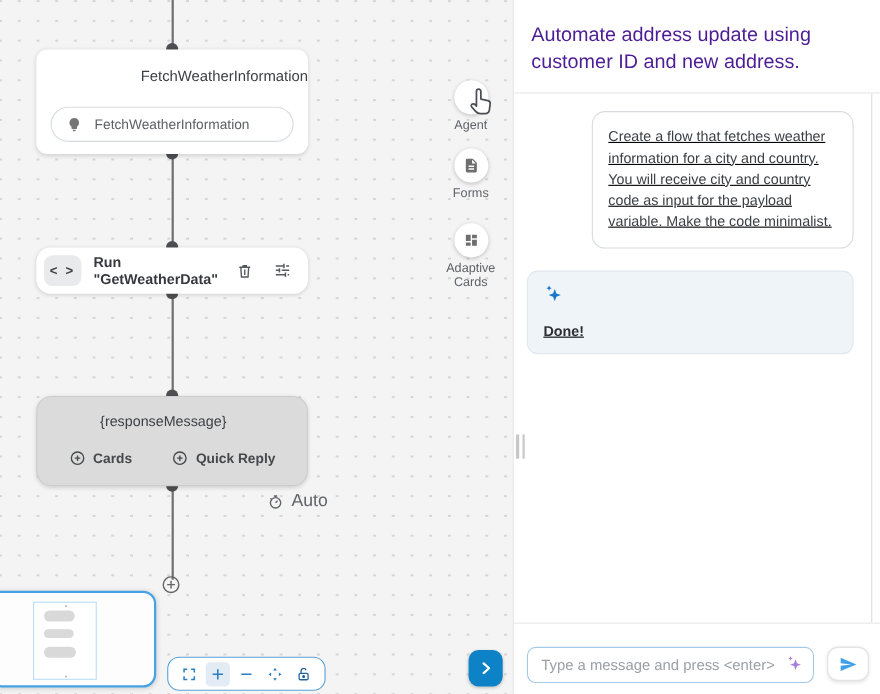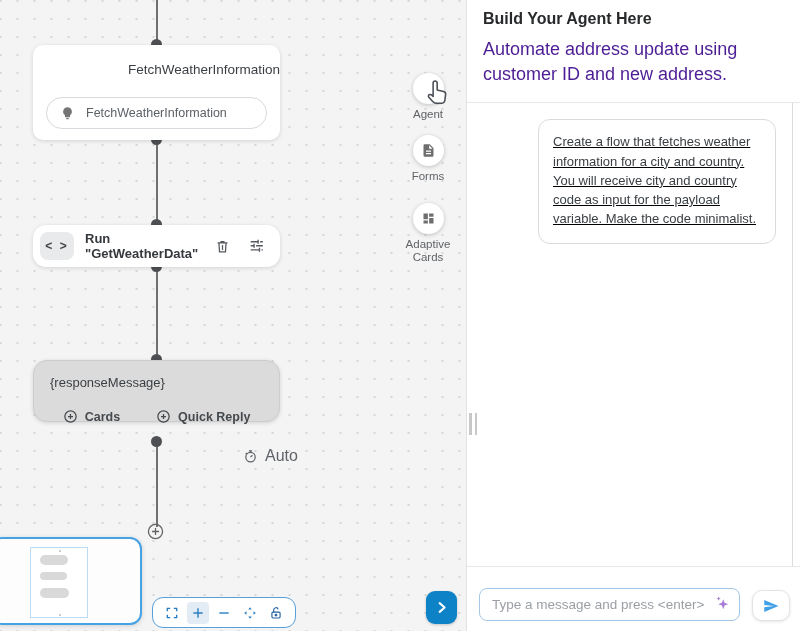--- a/index.html
+++ b/index.html
@@ -27,21 +27,21 @@
 
   .node2 { top:225px; height:42px; border-radius:13px; display:flex; align-items:center;
            padding:0 14px 0 7px; gap:11px; }
   .code-chip { width:34px; height:28px; background:#e9eaec; border-radius:8px;
                display:flex; align-items:center; justify-content:center;
                font-weight:bold; font-size:12px; color:#3f4346; letter-spacing:2px; }
   .node2-label { flex:1; font-weight:bold; font-size:13px; color:#35393d; }
   .node2 .act { display:flex; align-items:center; color:#55595e; }
   .node2 .act + .act { margin-left:6px; }
 
-  .node3 { top:360px; height:62px; border-radius:14px; background:#dbdbdb; border:1px solid #cdcdcd; }
+  .node3 { top:360px; height:82px; border-radius:14px; background:#dbdbdb; border:1px solid #cdcdcd;padding-left:41px; }
   .node3-var { padding:14px 0 0 16px; font-size:13px; color:#3b3f43; }
   .node3-row { position:absolute; left:0; right:0; top:48px; display:flex;
                justify-content:center; gap:36px; }
   .chip-add { display:flex; align-items:center; gap:7px; font-size:12.5px;
               font-weight:bold; color:#45494d; }
 
   .auto-tag { position:absolute; left:243px; top:447px; display:flex; align-items:center;
               gap:7px; color:#5f6368; font-size:16px; z-index:2; }
   .add-node { position:absolute; left:147px; top:523px; color:#636363; z-index:2; }
 
@@ -89,21 +89,21 @@
   .bubble-user { margin-left:auto; margin-right:12px; width:238px; background:#fff;
                  border:1px solid #d8dbde; border-radius:12px; padding:12px 14px 14px 14px;
                  font-size:13px; color:#3b4045; line-height:1.48; }
   .bubble-agent { margin-top:20px; margin-right:12px; background:#eff4f9;
                   border:1px solid #e0e7ee; border-radius:10px; padding:11px 14px 13px 14px; }
   .bubble-agent .msg { margin-top:11px; font-size:13px; font-weight:600; color:#2c2f33; }
   .resize-handle { position:absolute; left:2px; top:310px; display:flex; gap:3px; }
   .resize-handle i { display:block; width:2.5px; height:22px; background:#c8c8c8; }
 
   .composer { border-top:1px solid #e7e7e7; padding:21px 10px 10px 12px;
-              display:flex; align-items:flex-end; gap:12px; }
+              display:flex; align-items:flex-start; gap:12px; }
   .input-wrap { flex:1; position:relative; height:33px; }
   .input-wrap input { width:100%; height:100%; border:1.5px solid #a5c8e7; border-radius:8px;
                       padding:0 34px 0 12px; font-size:13.5px; color:#333; outline:none;
                       font-family:"Liberation Sans", sans-serif; background:#fff; }
   .input-wrap input::placeholder { color:#9aa0a6; }
   .input-sparkle { position:absolute; right:9px; top:7px; color:#a87fd8; }
   .send-btn { width:38px; height:31px; background:#fff; border:1px solid #e3e3e3;
               border-radius:10px; display:flex; align-items:center; justify-content:center;
               box-shadow:0 1px 3px rgba(0,0,0,.10); color:#42a0e8; }
 </style>
@@ -260,28 +260,33 @@
   </div>
 
   <div class="chev-btn">
     <svg width="15" height="15" viewBox="0 0 24 24" fill="none" stroke="#fff" stroke-width="3.2" stroke-linecap="round" stroke-linejoin="round">
         <path d="M9 5l8 7-8 7"></path>
       </svg>
   </div>
 
   <div class="panel">
     <div class="panel-header">
-      <div class="panel-title">Build Your Agent Here</div>
       <div class="panel-sub">Automate address update using customer ID and new address.</div>
     </div>
     <div class="hdiv"></div>
 
     <div class="chat">
       <div class="chat-track"></div>
       <div class="bubble-user">Create a flow that fetches weather information for a city and country. You will receive city and country code as input for the payload variable. Make the code minimalist.</div>
+      <div class="bubble-agent">
+        <svg width="19" height="19" viewBox="0 0 24 24" fill="#1778c8">
+            <path d="M13 6l1.9 5.1L20 13l-5.1 1.9L13 20l-1.9-5.1L6 13l5.1-1.9zM6.5 2l.9 2.1L9.5 5l-2.1.9L6.5 8l-.9-2.1L3.5 5l2.1-.9z"></path>
+          </svg>
+        <div class="msg">Done!</div>
+      </div>
       <div class="resize-handle">
           <i></i>
           <i></i>
         </div>
     </div>
 
     <div class="composer">
       <div class="input-wrap">
         <input type="text" placeholder="Type a message and press &lt;enter&gt;" style="">
         <span class="input-sparkle">

